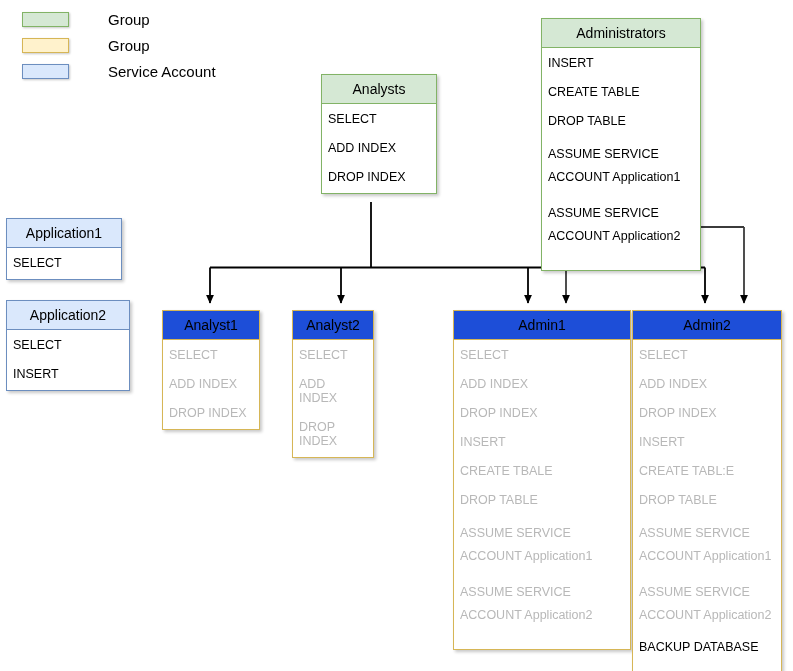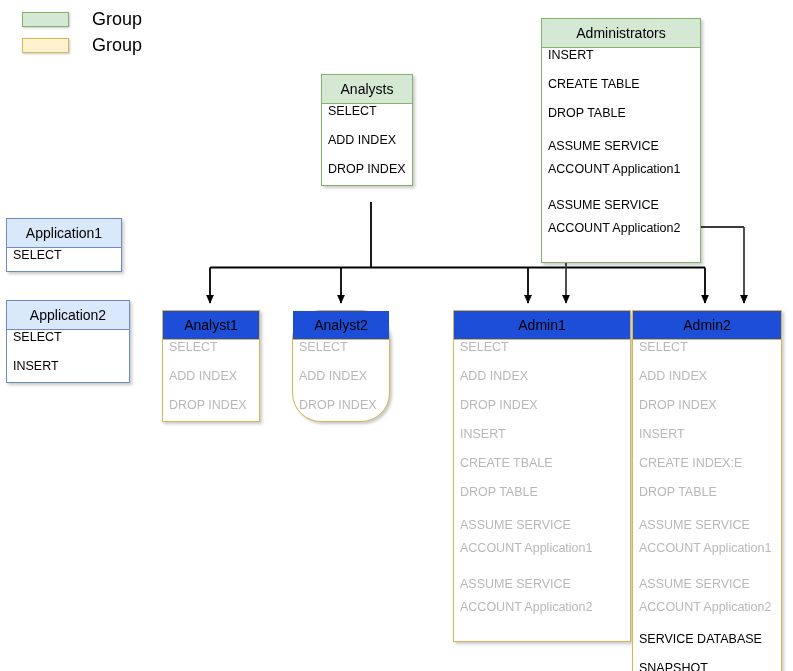--- a/index.html
+++ b/index.html
@@ -46,22 +46,22 @@
     margin-bottom: 4px;
   }
   .legend-swatch {
     width: 45px;
     height: 13px;
     border: 1px solid #888;
     box-shadow: 1px 1px 2px rgba(0,0,0,0.22);
     flex: 0 0 auto;
   }
   .legend-label {
-    margin-left: 23px;
-    font-size: 18px;
+    margin-left: 39px;
+    font-size: 15px;
     color: #000;
     white-space: nowrap;
   }
 
   
   .node {
     position: absolute;
     box-sizing: border-box;
     background: #ffffff;
     box-shadow: 2px 2px 3px rgba(0,0,0,0.22);
@@ -71,21 +71,21 @@
     text-align: center;
     font-size: 14px;
     color: #000;
     padding: 7px 4px 7px 4px;
     line-height: 14px;
     border-bottom-width: 1px;
     border-bottom-style: solid;
   }
   .node-body {
     box-sizing: border-box;
-    padding: 0 6px 9px 6px;
+    padding: 8px 6px 9px 6px;
   }
   .perm {
     font-size: 12.5px;
     line-height: 14px;
     margin-bottom: 15px;
     color: #000000;
     white-space: pre-line;
   }
   .perm:last-child { margin-bottom: 0; }
   .perm.inherited { color: #b8b8b8; }
@@ -134,38 +134,42 @@
 
   <div id="legend">
     <div class="legend-row">
       <span class="legend-swatch sw-group"></span>
       <span class="legend-label">Group</span>
     </div>
     <div class="legend-row">
       <span class="legend-swatch sw-user"></span>
       <span class="legend-label">Group</span>
     </div>
+    <div class="legend-row">
+      <span class="legend-swatch sw-service"></span>
+      <span class="legend-label">Service Account</span>
+    </div>
   </div>
 
   <div class="node type-service" style="left:6px; top:218px; width:116px;">
     <div class="node-header">Application1</div>
     <div class="node-body">
       <div class="perm">SELECT</div>
     </div>
   </div>
 
   <div class="node type-service" style="left:6px; top:300px; width:124px;">
     <div class="node-header">Application2</div>
     <div class="node-body">
       <div class="perm">SELECT</div>
       <div class="perm">INSERT</div>
     </div>
   </div>
 
-  <div class="node type-group" style="left:321px; top:74px; width:92px;">
+  <div class="node type-group" style="left:321px; top:74px; width:116px;">
     <div class="node-header">Analysts</div>
     <div class="node-body">
       <div class="perm">SELECT</div>
       <div class="perm">ADD INDEX</div>
       <div class="perm">DROP INDEX</div>
     </div>
   </div>
 
   <div class="node type-group" style="left:541px; top:18px; width:160px;">
     <div class="node-header">Administrators</div>
@@ -182,21 +186,21 @@
 
   <div class="node type-user" style="left:162px; top:310px; width:98px;">
     <div class="node-header">Analyst1</div>
     <div class="node-body">
       <div class="perm inherited">SELECT</div>
       <div class="perm inherited">ADD INDEX</div>
       <div class="perm inherited">DROP INDEX</div>
     </div>
   </div>
 
-  <div class="node type-user" style="left:292px; top:310px; width:98px;border-radius:29px;">
+  <div class="node type-user" style="left:292px; top:310px; width:82px;">
     <div class="node-header">Analyst2</div>
     <div class="node-body">
       <div class="perm inherited">SELECT</div>
       <div class="perm inherited">ADD INDEX</div>
       <div class="perm inherited">DROP INDEX</div>
     </div>
   </div>
 
   <div class="node type-user" style="left:453px; top:310px; width:178px;">
     <div class="node-header">Admin1</div>
@@ -214,24 +218,24 @@
     </div>
   </div>
 
   <div class="node type-user" style="left:632px; top:310px; width:150px;">
     <div class="node-header">Admin2</div>
     <div class="node-body">
       <div class="perm inherited">SELECT</div>
       <div class="perm inherited">ADD INDEX</div>
       <div class="perm inherited">DROP INDEX</div>
       <div class="perm inherited">INSERT</div>
-      <div class="perm inherited">CREATE INDEX:E</div>
+      <div class="perm inherited">CREATE TABL:E</div>
       <div class="perm inherited">DROP TABLE</div>
       <div class="perm inherited twoline">ASSUME SERVICE
 ACCOUNT Application1</div>
       <div class="perm inherited twoline">ASSUME SERVICE
 ACCOUNT Application2</div>
-      <div class="perm">SERVICE DATABASE</div>
+      <div class="perm">BACKUP DATABASE</div>
       <div class="perm">SNAPSHOT</div>
     </div>
   </div>
 
 </div>
 
 </body></html>

